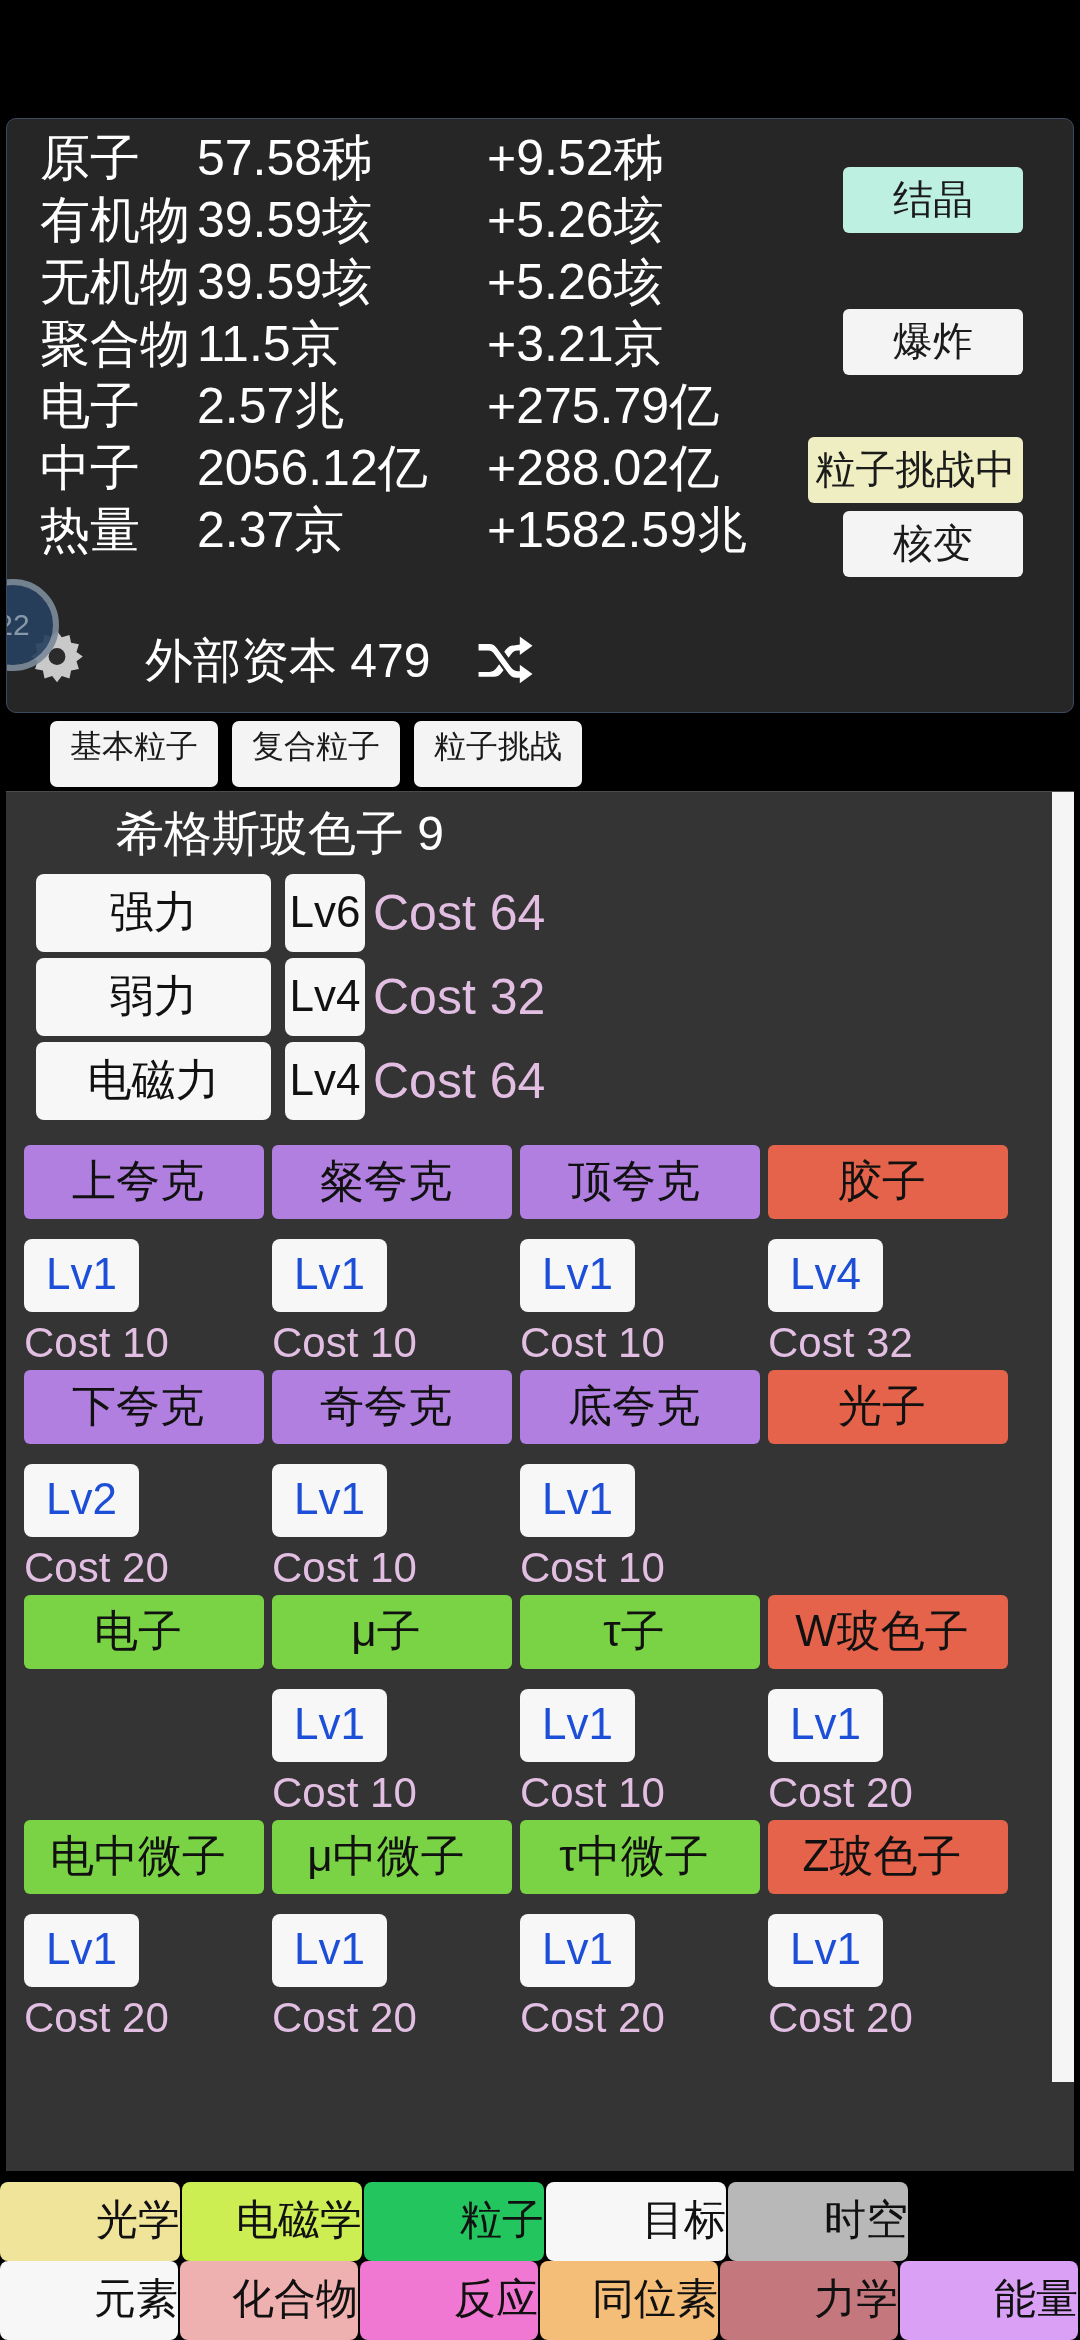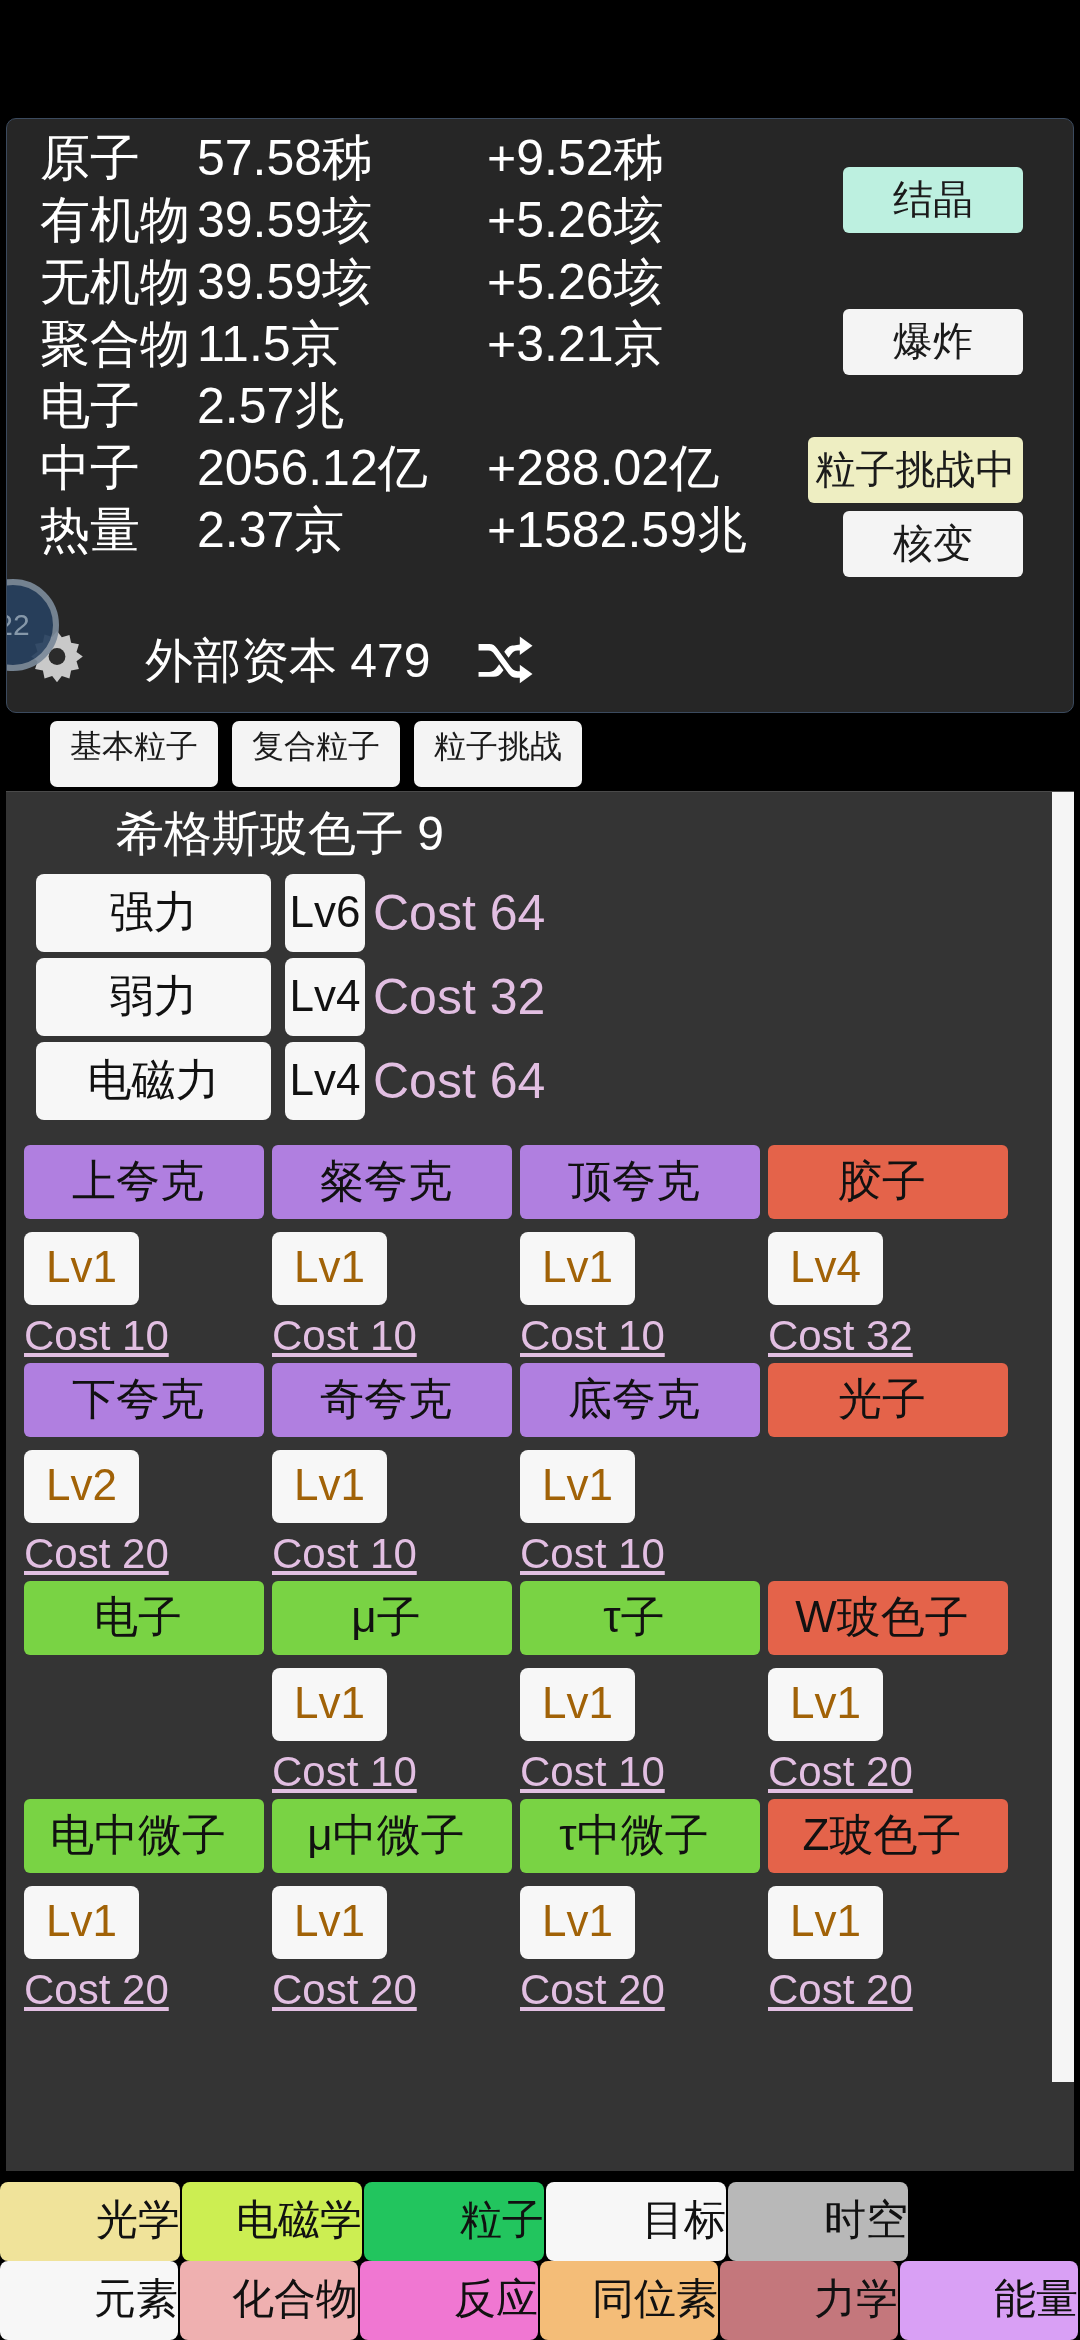--- a/index.html
+++ b/index.html
@@ -138,27 +138,27 @@
   .cell{width:240px;margin-right:8px;box-sizing:border-box;}
   .chip{
     border-radius:6px;color:#111;font-size:44px;
     text-align:center;line-height:1;padding:14px 12px 16px 0;
     box-sizing:border-box;
   }
   .chip.purple{background:#b07fe0;}
   .chip.red{background:#e4634a;}
   .chip.green{background:#79d344;}
   .lvbox{
-    display:inline-block;background:#f7f7f7;color:#a16207;
+    display:inline-block;background:#f7f7f7;color:#1d4ed8;
     border-radius:8px;font-size:44px;line-height:1;
-    padding:13px 22px 16px 22px;margin-top:13px;
+    padding:13px 22px 16px 22px;margin-top:20px;
     box-sizing:border-box;min-width:104px;text-align:center;
   }
   .cellcost{
-    color:#e2bfe2;font-size:42px;margin-top:10px;line-height:1;text-decoration:underline;
+    color:#e2bfe2;font-size:42px;margin-top:10px;line-height:1;
   }
   .lvbox.empty,.cellcost.empty{visibility:hidden;}
 
   
   .bottom-nav{
     position:absolute;left:0;bottom:0;width:100%;
   }
   .nav-row{display:flex;}
   .nav-btn{
     border-radius:8px;color:#111;font-size:42px;
@@ -207,20 +207,21 @@
         <span class="res-rate">+5.26垓</span>
       </div>
       <div class="res-row">
         <span class="res-name">聚合物</span>
         <span class="res-value">11.5京</span>
         <span class="res-rate">+3.21京</span>
       </div>
       <div class="res-row">
         <span class="res-name">电子</span>
         <span class="res-value">2.57兆</span>
+        <span class="res-rate">+275.79亿</span>
       </div>
       <div class="res-row">
         <span class="res-name">中子</span>
         <span class="res-value">2056.12亿</span>
         <span class="res-rate">+288.02亿</span>
       </div>
       <div class="res-row">
         <span class="res-name">热量</span>
         <span class="res-value">2.37京</span>
         <span class="res-rate">+1582.59兆</span>

